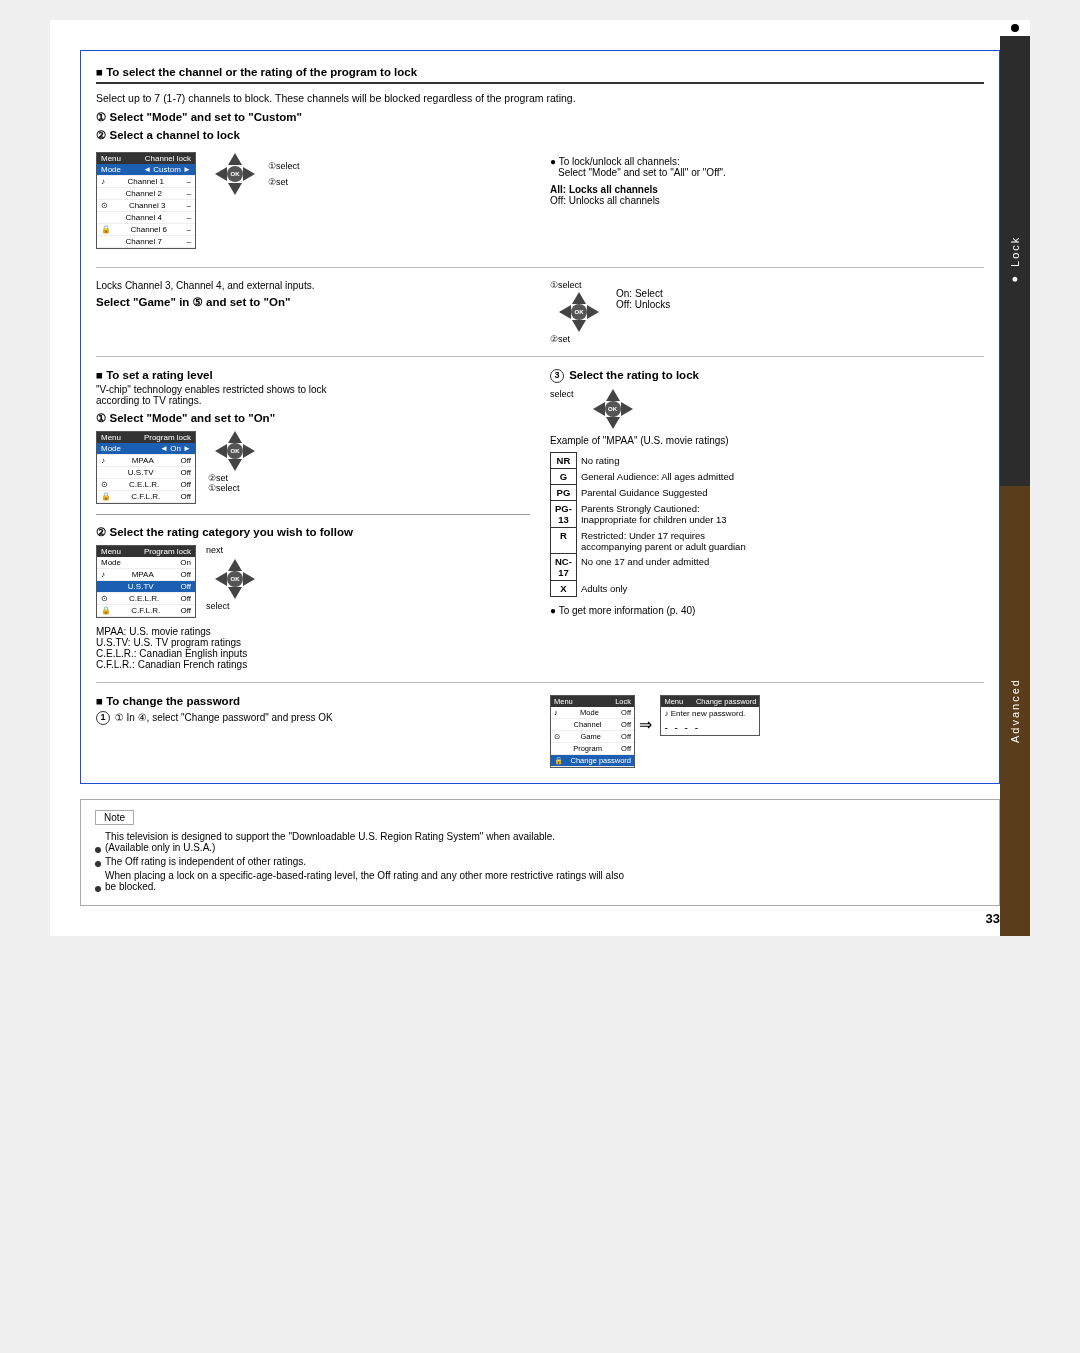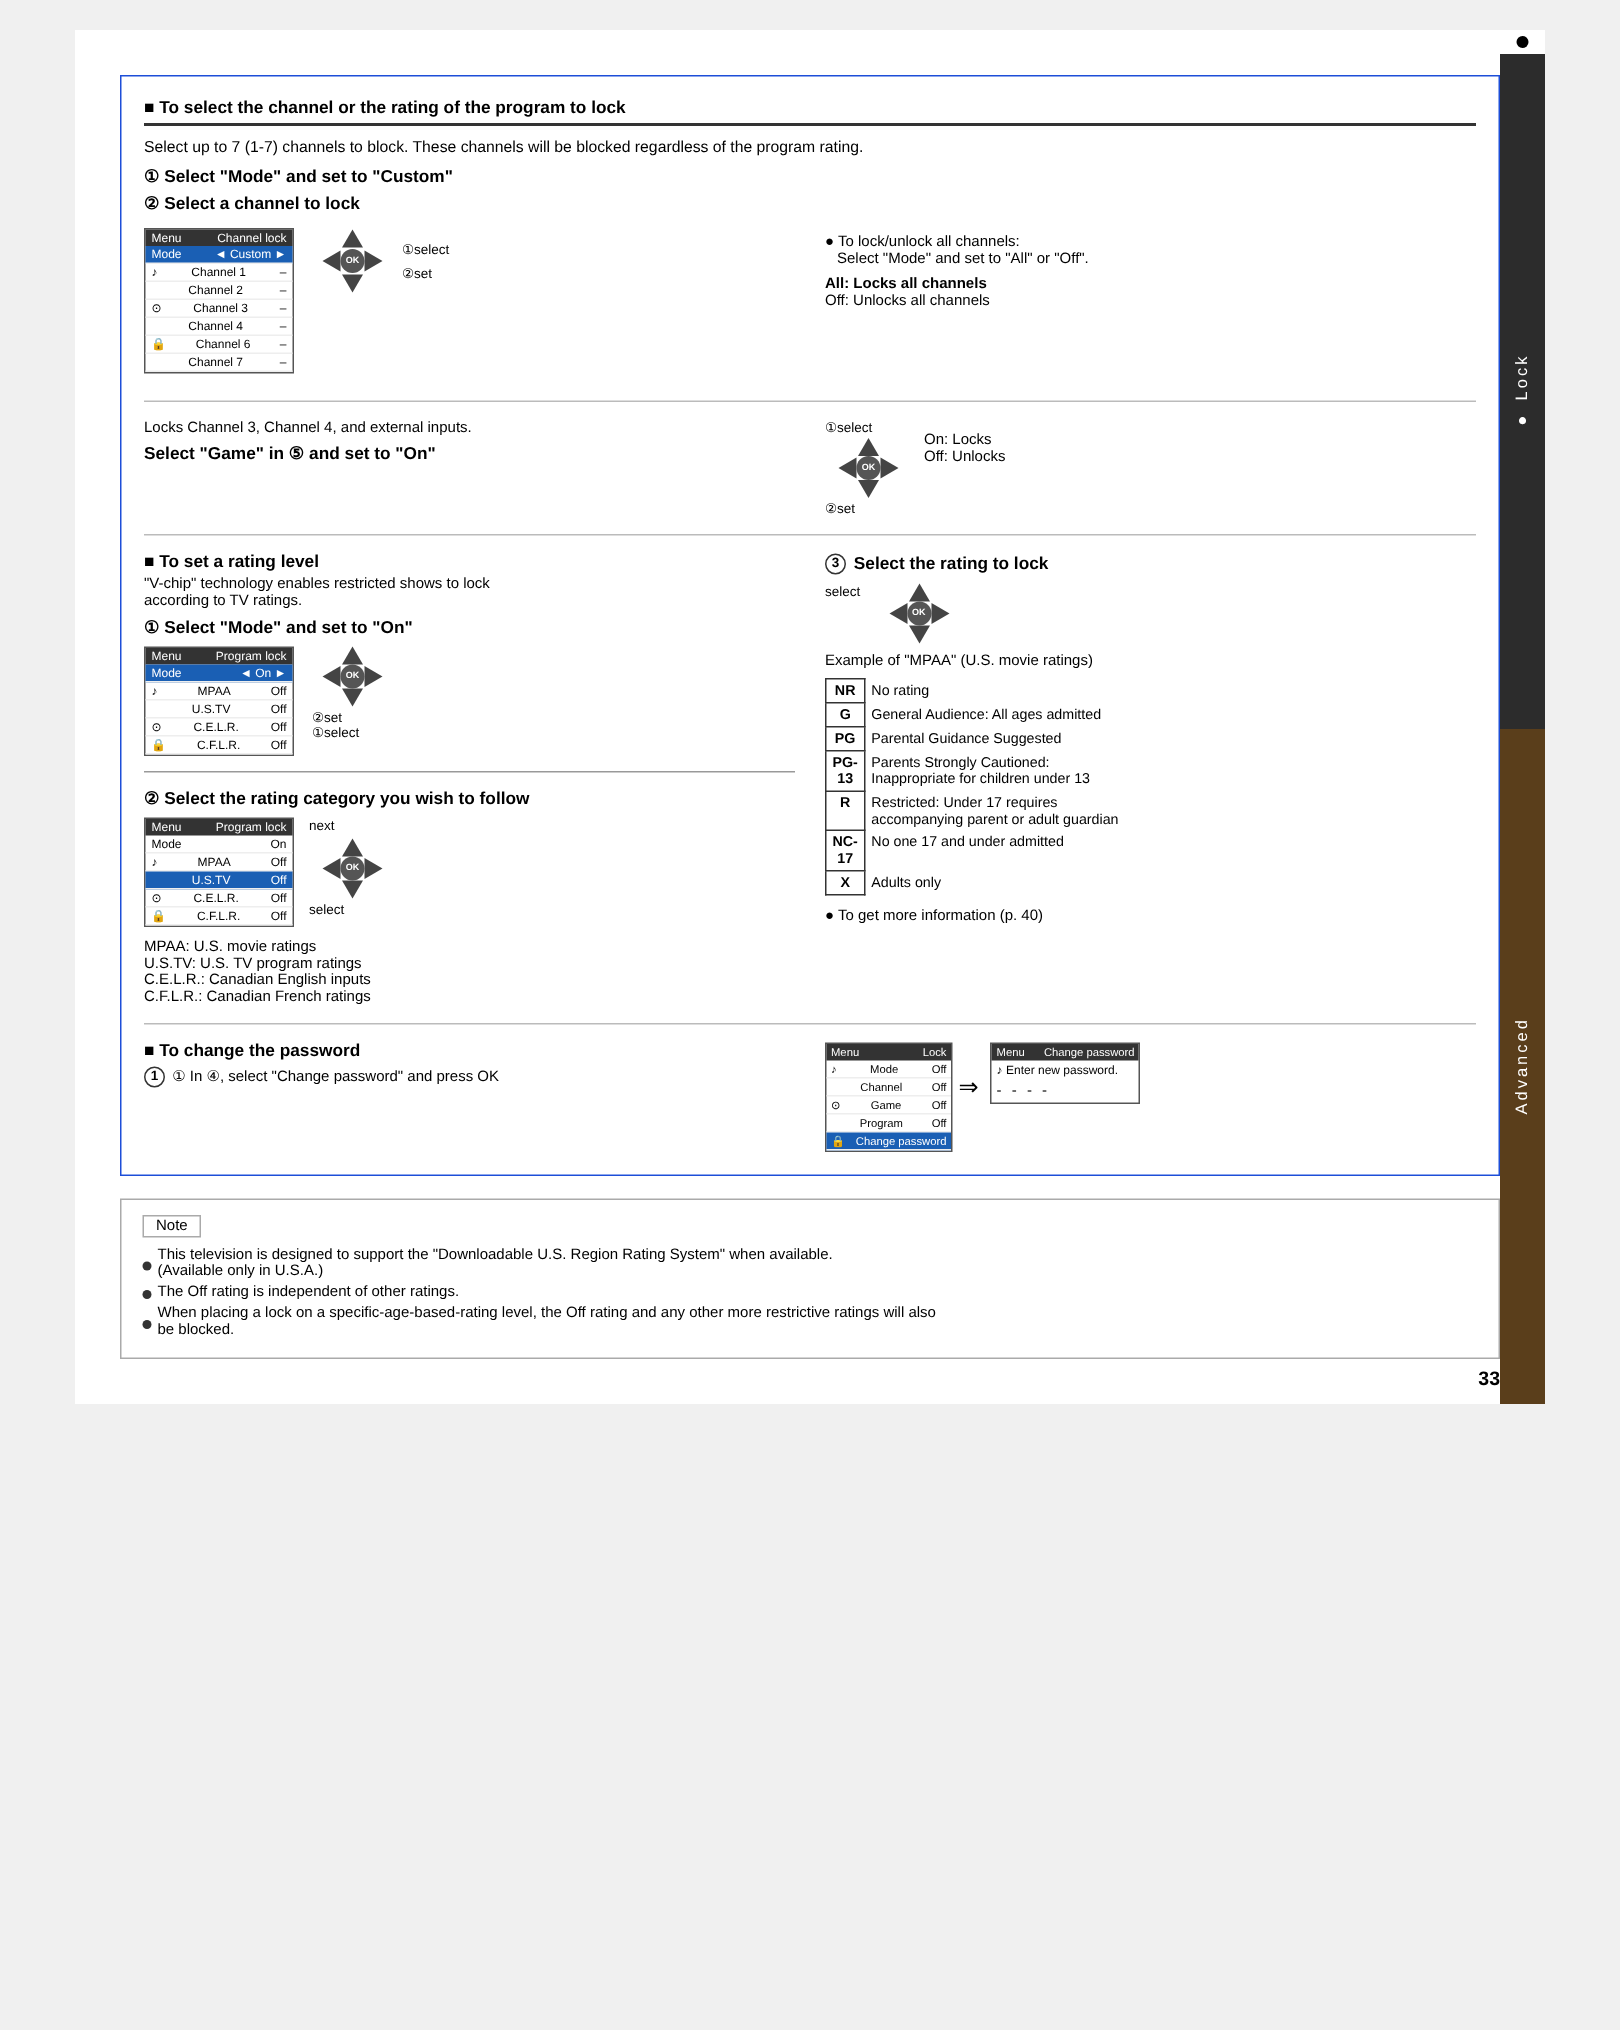--- a/index.html
+++ b/index.html
@@ -126,21 +126,21 @@
     }
     .note-title {
       display: inline-block;
       border: 1px solid #aaa;
       padding: 1px 8px;
       font-size: 10px;
       margin-bottom: 6px;
     }
     .note-item {
       display: flex;
-      align-items: center;
+      align-items: flex-end;
       gap: 4px;
       margin-bottom: 3px;
     }
     .bullet-circle {
       width: 6px;
       height: 6px;
       border-radius: 50%;
       background: #333;
       margin-top: 3px;
       flex-shrink: 0;
@@ -400,21 +400,21 @@
             </div>
             <div class="dpad-row">
               <div style="width:14px;"></div>
               <div style="width:0;height:0;border-left:7px solid transparent;border-right:7px solid transparent;border-top:12px solid #444;"></div>
               <div style="width:14px;"></div>
             </div>
           </div>
           <div style="font-size:9px; margin-top:2px;">②set</div>
         </div>
         <div style="font-size:10px; margin-top:8px;">
-          <p>On:  Locks</p>
+          <p>On:  Select</p>
           <p>Off:  Unlocks</p>
         </div>
       </div>
     </div>
 
     <hr class="hr-divider">
 
     <div class="two-col">
 
       <div class="col-left">

